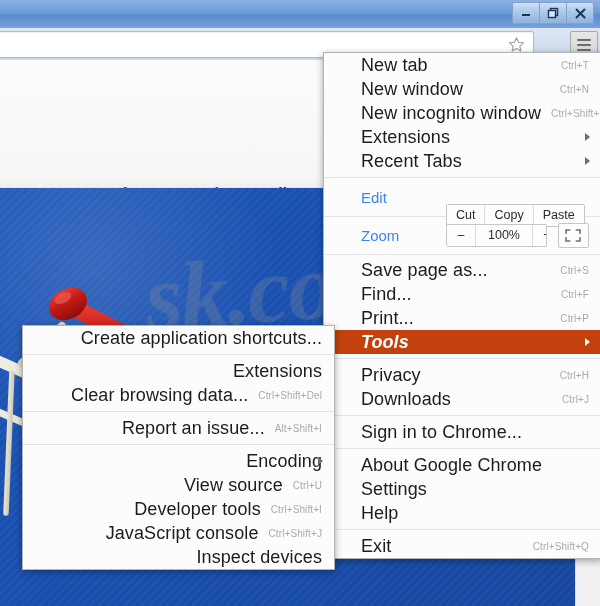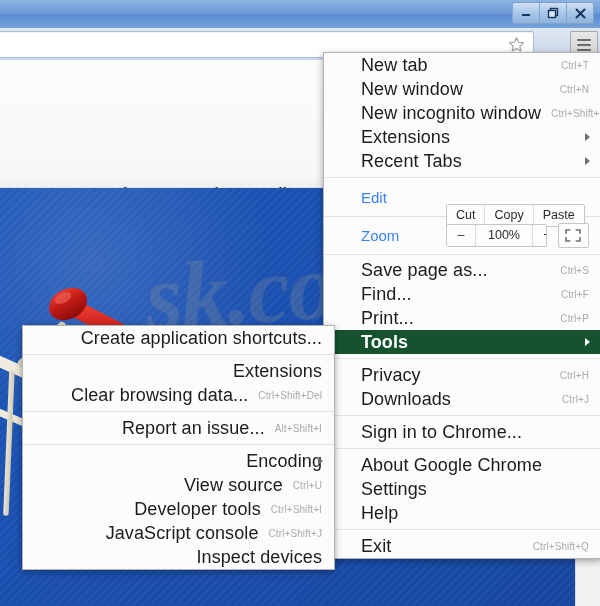--- a/index.html
+++ b/index.html
@@ -105,21 +105,21 @@
   }
   .main-menu{left:323px;top:52px;width:277px;}
   .sub-menu{left:22px;top:325px;width:311px;text-align:right;}
 
   .mrow{
     position:relative;display:flex;align-items:center;
     height:24px;padding:0 12px 0 37px;white-space:nowrap;
   }
   .mrow .lbl{flex:1;font-size:18px;color:#1c1c1c;letter-spacing:.1px;}
   .mrow .acc{font-size:10px;color:#a9a9a9;letter-spacing:.1px;padding-left:10px;}
-  .mrow.highlight{background:#14532d;}
+  .mrow.highlight{background:#c2410c;font-style:italic;}
   .mrow.highlight .lbl{color:#fff;font-weight:600;}
   .mrow .arrow{
     position:absolute;right:11px;top:50%;margin-top:-4px;
     width:0;height:0;border-left:5px solid #6e6e6e;
     border-top:4px solid transparent;border-bottom:4px solid transparent;
   }
   .mrow.highlight .arrow{border-left-color:#fff;}
   .msep{height:1px;background:#e2e2e2;margin:4px 0;}
   .msep.tight{margin:3px 0;}
 

